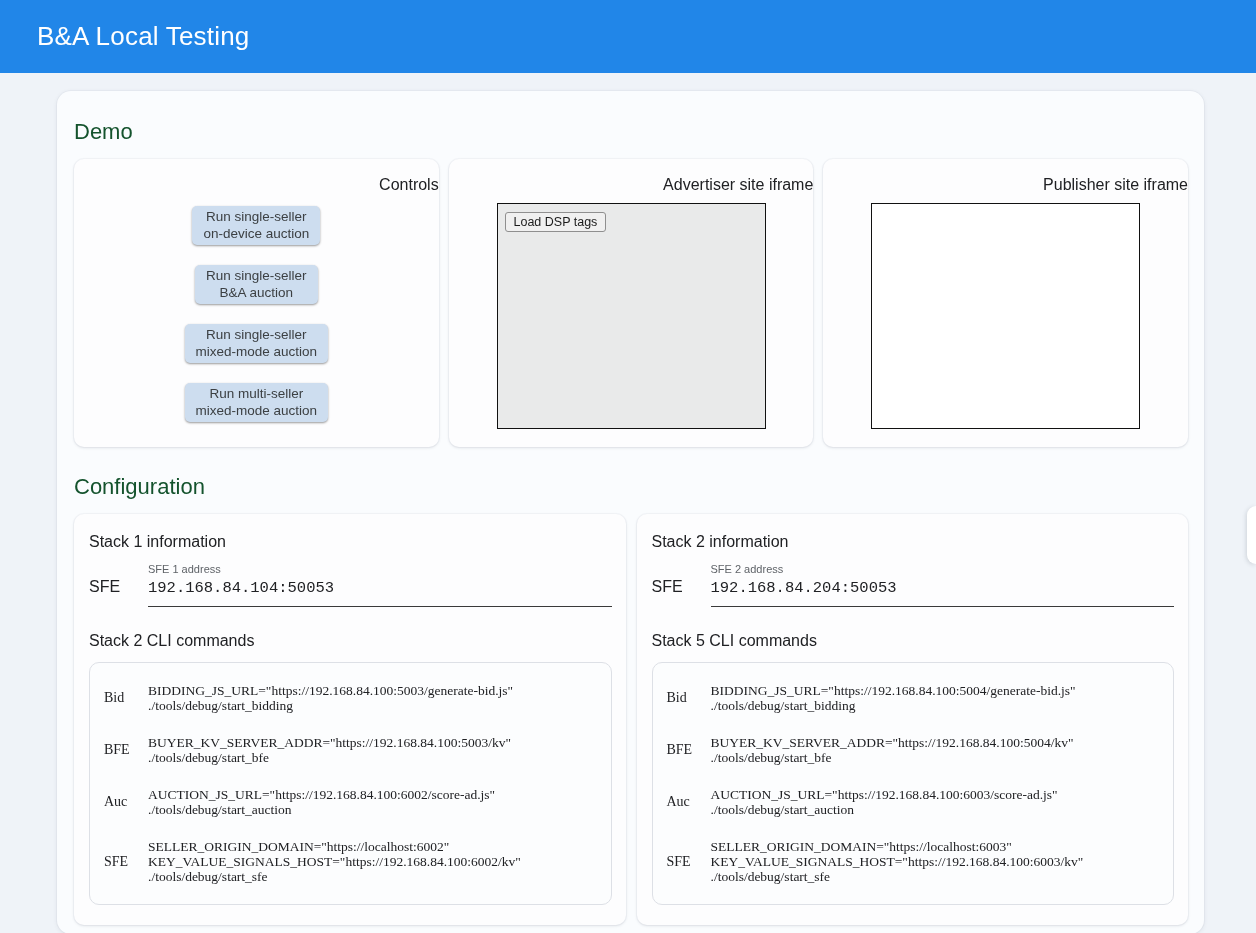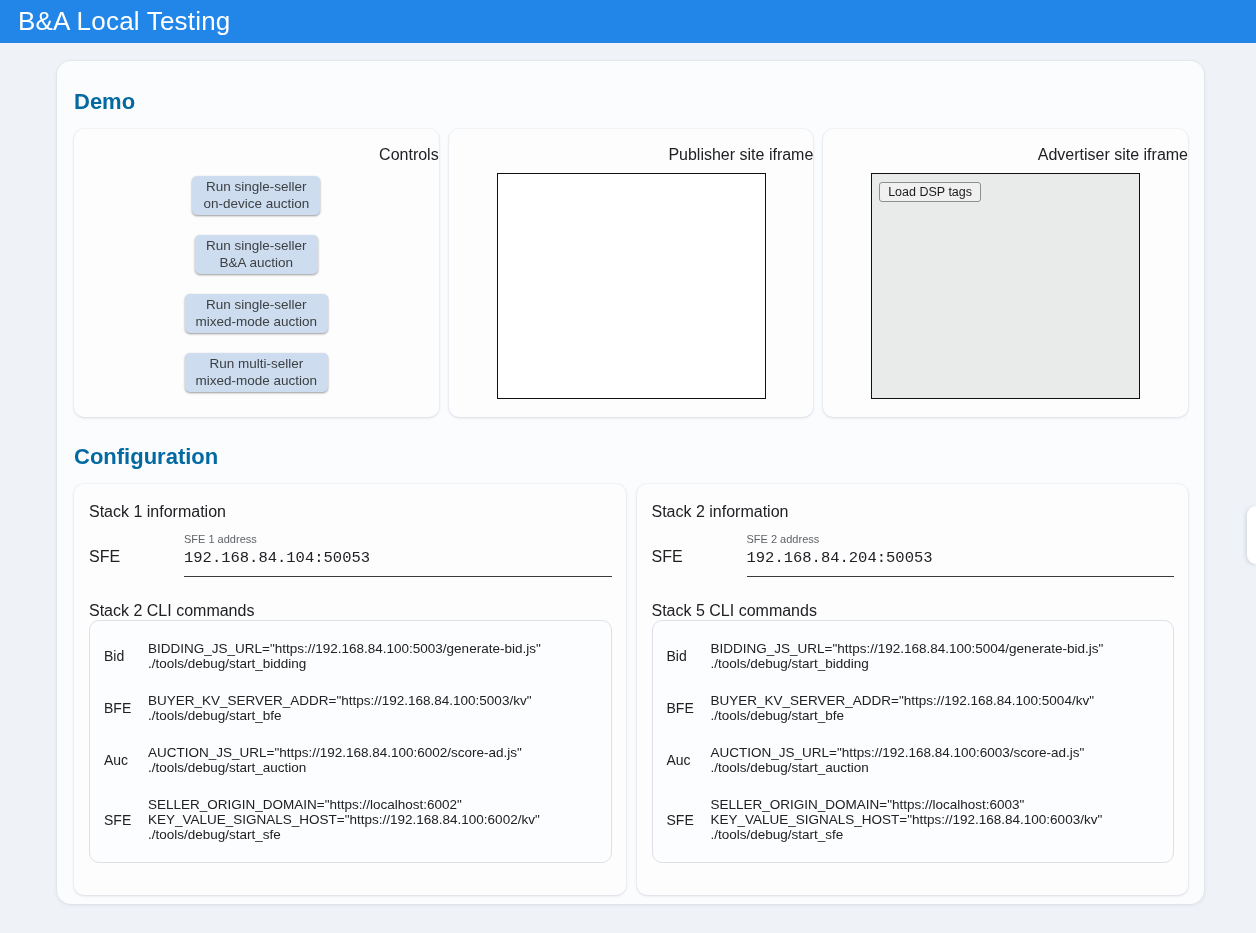--- a/index.html
+++ b/index.html
@@ -14,35 +14,35 @@
   *{box-sizing:border-box;}
   html,body{margin:0;padding:0;}
   body{
     width:1256px;height:933px;overflow:hidden;position:relative;
     background:var(--page_bg);
     font-family:"Liberation Sans", sans-serif;
     color:var(--text_dark);
   }
   
   .app-header{
-    height:43px;background:var(--header_bg);
-    display:flex;align-items:center;padding-left:18px;
+    height:73px;background:var(--header_bg);
+    display:flex;align-items:center;padding-left:37px;
   }
   .app-header h1{
     margin:0;font-size:26px;font-weight:400;color:#ffffff;letter-spacing:.2px;
   }
   
   .outer-card{
     margin:18px 55px 0 57px;width:1147px;height:843px;
     background:var(--outer_bg);border-radius:14px;
     box-shadow:0 1px 4px rgba(60,70,90,.10), 0 0 0 1px rgba(60,70,90,.03);
     padding:1px 0;
   }
   .section-heading{
-    font-size:22px;font-weight:700;color:#0369a1;
+    font-size:22px;font-weight:400;color:#14532d;
     margin:27px 0 0 17px;
   }
   
   .demo-row{display:flex;gap:10px;margin:14px 16px 0 17px;}
   .panel-card{
     flex:1;height:288px;background:var(--card_bg);border-radius:10px;
     box-shadow:0 1px 3px rgba(60,70,90,.14), 0 0 0 1px rgba(60,70,90,.03);
     overflow:hidden;
   }
   .panel-title{
@@ -73,31 +73,31 @@
   .stack-card{
     flex:1;height:411px;background:var(--card_bg);border-radius:10px;
     box-shadow:0 1px 3px rgba(60,70,90,.14), 0 0 0 1px rgba(60,70,90,.03);
     padding:19px 14px 0 15px;
   }
   .stack-heading{font-size:16px;font-weight:400;color:var(--text_dark);}
   .sfe-row{display:flex;margin-top:12px;}
   .sfe-row .side-label{
     width:59px;flex-shrink:0;font-size:16px;padding-top:15px;color:var(--text_dark);
   }
-  .mdc-field{flex:1;border-bottom:1px solid #3a3a3a;padding-bottom:9px;margin-left:36px;}
+  .mdc-field{flex:1;border-bottom:1px solid #3a3a3a;padding-bottom:9px;}
   .mdc-field .fld-label{font-size:11px;color:var(--text_grey);display:block;}
   .mdc-field input{
     border:none;outline:none;background:transparent;width:100%;
     font-family:Liberation Mono, monospace;font-size:15.5px;color:var(--text_dark);
     padding:0;margin-top:4px;
   }
   .cli-heading{margin-top:25px;}
   .cli-box{
-    border:1px solid #dde0e6;border-radius:10px;
-    background:#fcfdfe;padding:9px 0;
+    margin-top:12px;border:1px solid #dde0e6;border-radius:10px;
+    background:#fcfdfe;padding:9px 0;font-family:Liberation Serif, serif;
   }
   .cli-row{display:flex;align-items:center;padding:11px 14px;}
   .cli-row .cmd-label{
     width:44px;flex-shrink:0;font-size:14px;color:var(--text_dark);
   }
   .cli-row .cmd-lines{
     font-size:13.5px;line-height:15px;color:var(--text_dark);
     white-space:pre-line;
   }
   
@@ -128,29 +128,29 @@
         <button class="ctl-btn">Run single-seller
 B&amp;A auction</button>
         <button class="ctl-btn">Run single-seller
 mixed-mode auction</button>
         <button class="ctl-btn">Run multi-seller
 mixed-mode auction</button>
       </div>
     </section>
 
     <section class="panel-card">
-      <div class="panel-title">Publisher site iframe</div>
-      <div class="iframe-box white"></div>
-    </section>
-
-    <section class="panel-card">
       <div class="panel-title">Advertiser site iframe</div>
       <div class="iframe-box">
         <button class="dsp-btn">Load DSP tags</button>
       </div>
+    </section>
+
+    <section class="panel-card">
+      <div class="panel-title">Publisher site iframe</div>
+      <div class="iframe-box white"></div>
     </section>
 
   </div>
 
   <div class="section-heading">Configuration</div>
 
   <div class="stacks-row">
 
     <section class="stack-card">
       <div class="stack-heading">Stack 1 information</div>

